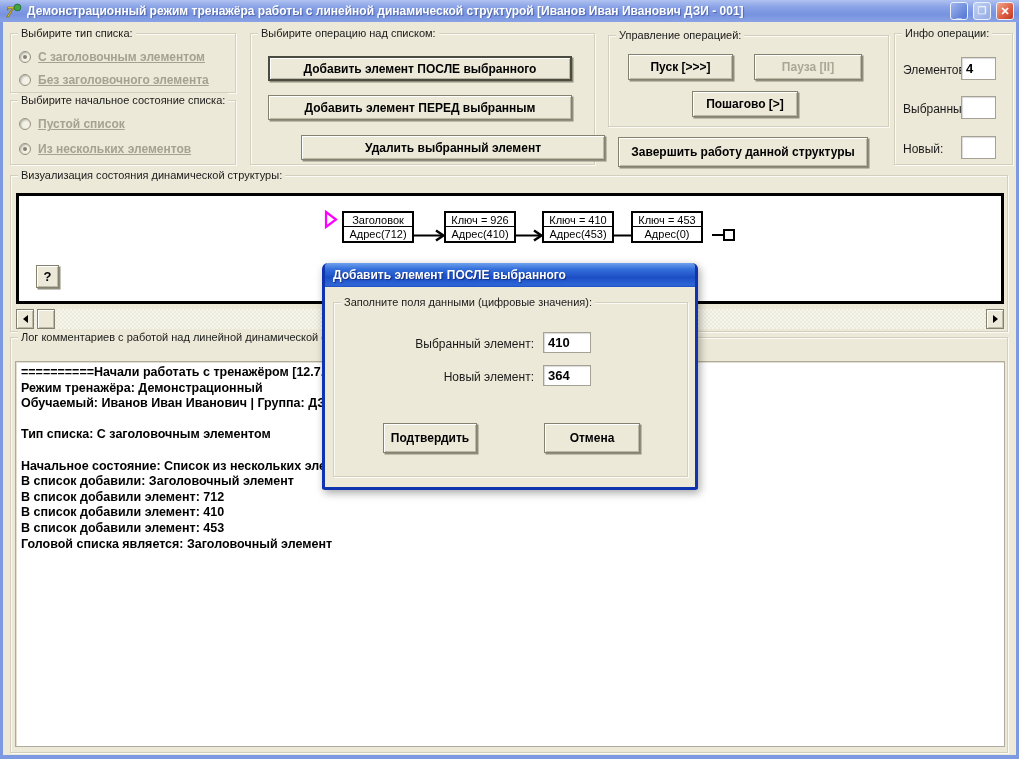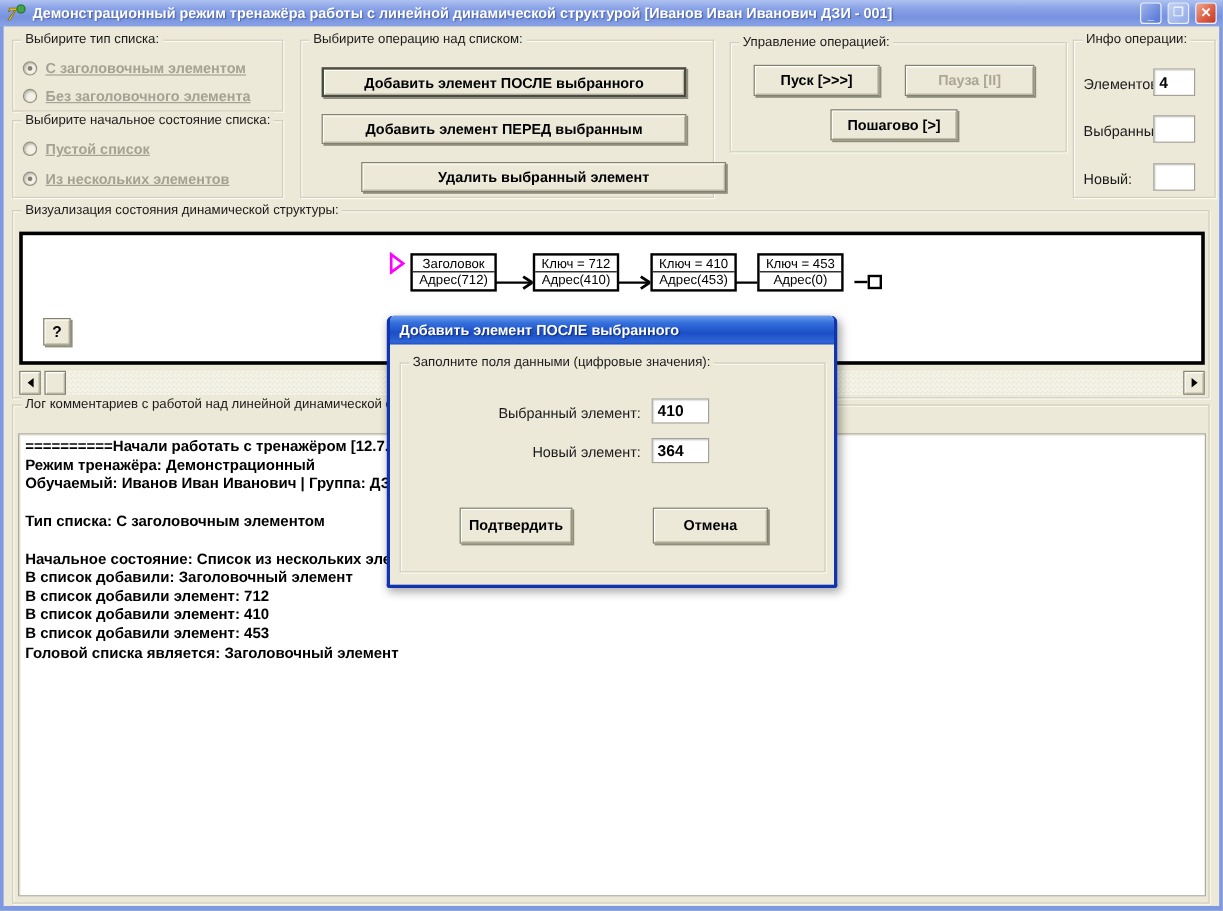--- a/index.html
+++ b/index.html
@@ -155,20 +155,21 @@
     <button class="btn3d" style="left:17px; top:101px; width:304px; height:25px;margin-left:33px;">Удалить выбранный элемент</button>
   </div>
 
   <div class="groupbox" style="left:608px; top:35px; width:281px; height:92px;">
     <span class="gb-label">Управление операцией:</span>
     <button class="btn3d" style="left:19px; top:18px; width:105px; height:26px;">Пуск [&gt;&gt;&gt;]</button>
     <button class="btn3d disabled" style="left:145px; top:18px; width:108px; height:26px;">Пауза [II]</button>
     <button class="btn3d" style="left:83px; top:55px; width:106px; height:26px;">Пошагово [&gt;]</button>
   </div>
 
+  <button class="btn3d" style="left:618px; top:137px; width:250px; height:30px;">Завершить работу данной структуры</button>
 
   <div class="groupbox" style="left:894px; top:33px; width:119px; height:132px;">
     <span class="gb-label">Инфо операции:</span>
     <span class="field-label" style="left:8px; top:29px;">Элементов:</span>
     <input class="input" style="left: 66px; top: 23px; width: 35px; height: 23px;" value="4">
     <span class="field-label" style="left:8px; top:68px;">Выбранный:</span>
     <input class="input" style="left: 66px; top: 62px; width: 35px; height: 23px;" value="">
     <span class="field-label" style="left:8px; top:108px;">Новый:</span>
     <input class="input" style="left: 66px; top: 102px; width: 35px; height: 23px;" value="">
   </div>
@@ -186,21 +187,21 @@
         <div class="node-row top">Заголовок</div>
         <div class="node-row">Адрес(712)</div>
       </div>
 
       <svg class="arrow" style="left:394px; top:33px;" width="33" height="13" viewBox="0 0 33 13">
         <line x1="0" y1="6.5" x2="29" y2="6.5" stroke="#000" stroke-width="2"></line>
         <path d="M23 1.5 L30.5 6.5 L23 11.5" fill="none" stroke="#000" stroke-width="2.4"></path>
       </svg>
 
       <div class="node" style="left:425px; top:15px;">
-        <div class="node-row top">Ключ = 712</div>
+        <div class="node-row top">Ключ = 926</div>
         <div class="node-row">Адрес(410)</div>
       </div>
 
       <svg class="arrow" style="left:496px; top:33px;" width="29" height="13" viewBox="0 0 29 13">
         <line x1="0" y1="6.5" x2="25" y2="6.5" stroke="#000" stroke-width="2"></line>
         <path d="M19 1.5 L26.5 6.5 L19 11.5" fill="none" stroke="#000" stroke-width="2.4"></path>
       </svg>
 
       <div class="node" style="left:523px; top:15px;">
         <div class="node-row top">Ключ = 410</div>

